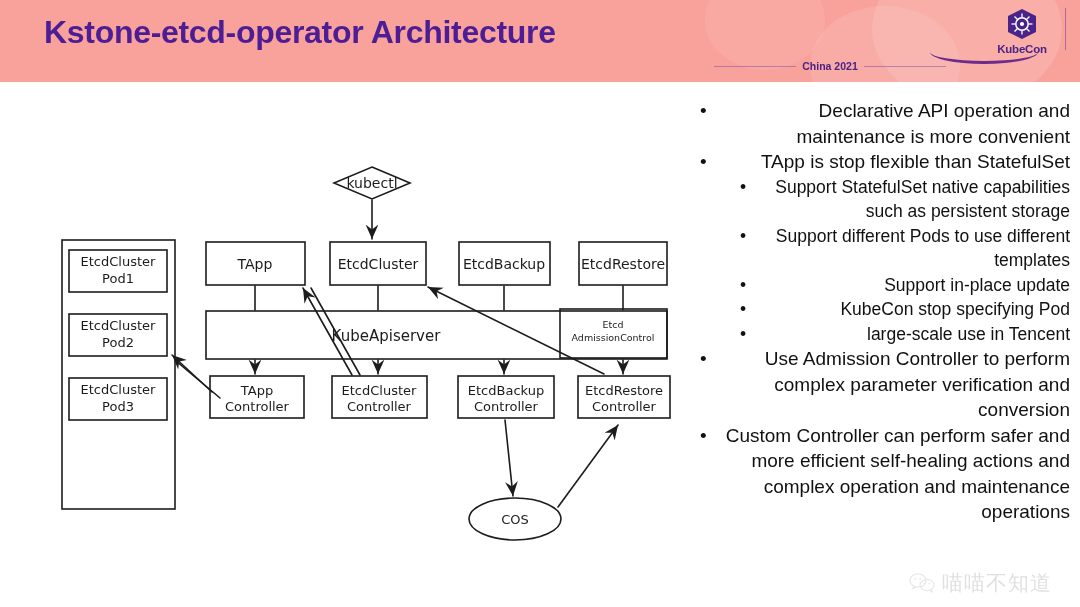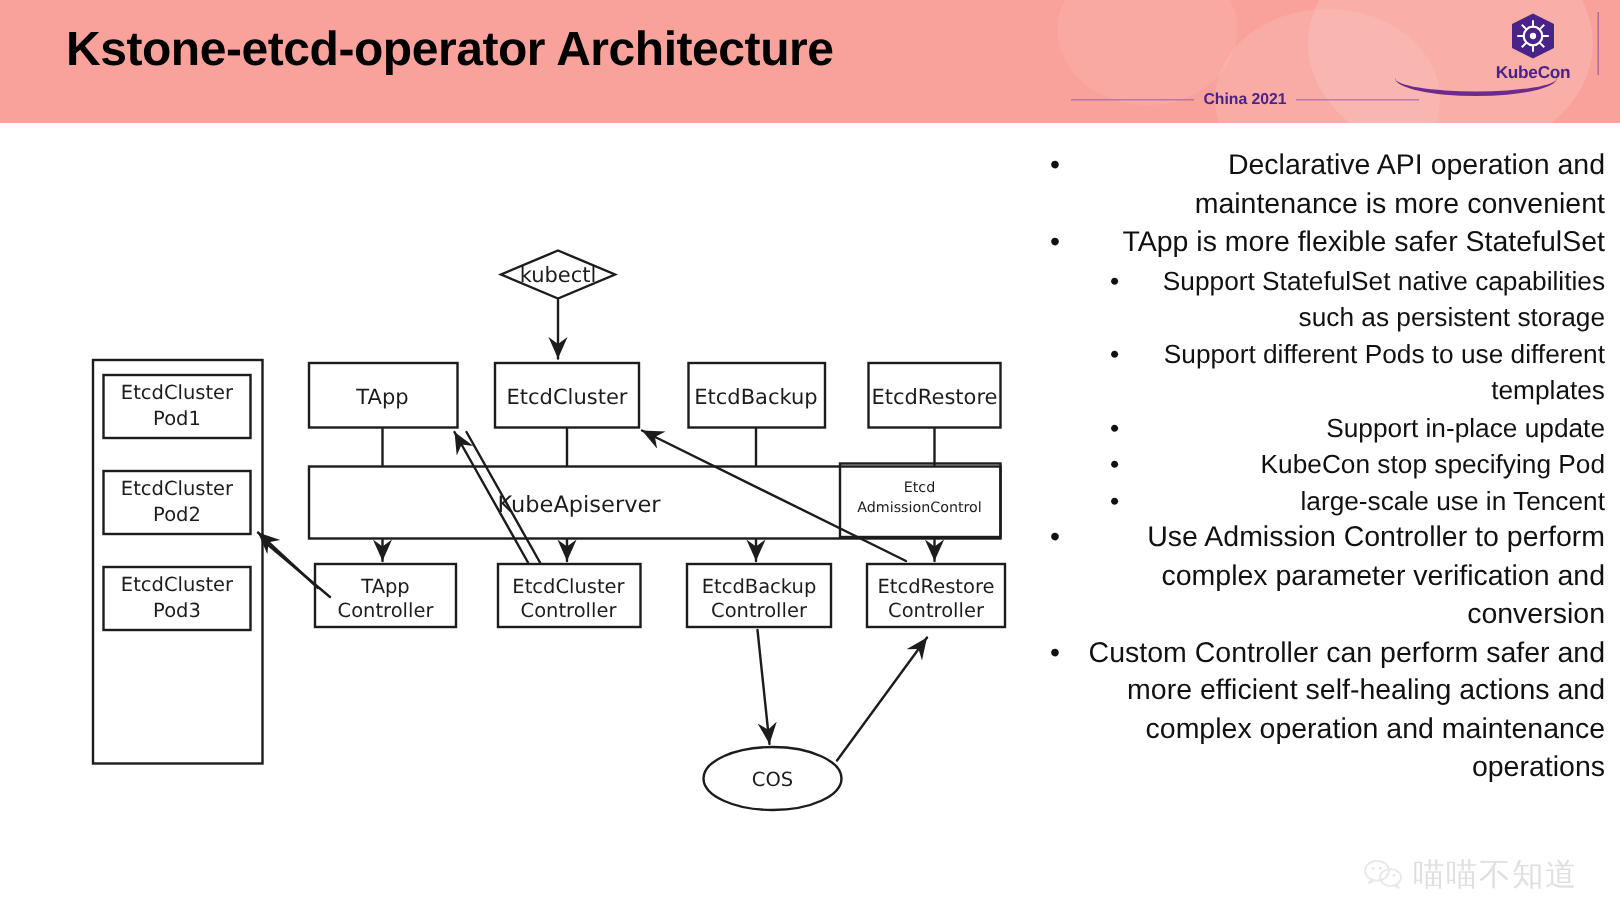--- a/index.html
+++ b/index.html
@@ -17,21 +17,21 @@
   }
   .header-blob{
     position:absolute;border-radius:50%;
     background:rgba(255,255,255,0.13);pointer-events:none;
   }
   .blob1{width:190px;height:150px;right:18px;top:-46px;}
   .blob2{width:150px;height:120px;right:120px;top:6px;background:rgba(255,255,255,0.10);}
   .blob3{width:120px;height:100px;right:255px;top:-30px;background:rgba(255,255,255,0.08);}
   .slide-title{
     position:absolute;left:44px;top:14px;
-    font-size:32px;font-weight:bold;color:#000000;
+    font-size:32px;font-weight:bold;color:#4c1d95;
     letter-spacing:-0.3px;white-space:nowrap;
   }
   
   .logo-lockup{
     position:absolute;right:14px;top:2px;height:78px;
     display:flex;align-items:flex-start;gap:0px;
   }
   .logo-col{
     display:flex;flex-direction:column;align-items:center;
     width:86px;padding-top:4px;
@@ -224,21 +224,21 @@
 </svg>
 </div>
 
 <div class="bullets">
     <div class="b-row b-l1">
       <span class="b-dot">•</span>
       <span class="b-txt">Declarative API operation and maintenance is more convenient</span>
     </div>
     <div class="b-row b-l1">
       <span class="b-dot">•</span>
-      <span class="b-txt">TApp is more flexible safer StatefulSet</span>
+      <span class="b-txt">TApp is stop flexible than StatefulSet</span>
     </div>
     <div class="b-row b-l2">
       <span class="b-dot">•</span>
       <span class="b-txt">Support StatefulSet native capabilities such as persistent storage</span>
     </div>
     <div class="b-row b-l2">
       <span class="b-dot">•</span>
       <span class="b-txt">Support different Pods to use different templates</span>
     </div>
     <div class="b-row b-l2">

